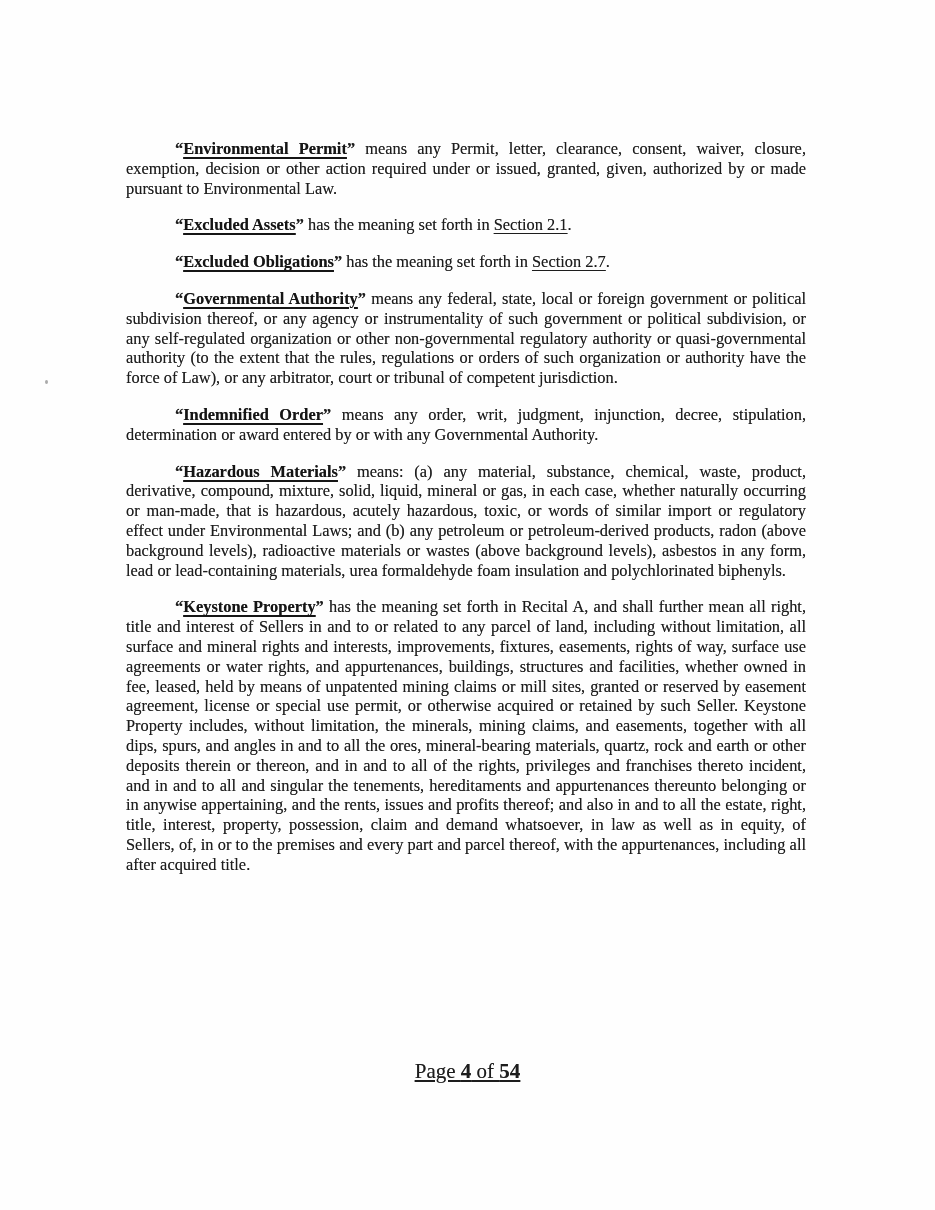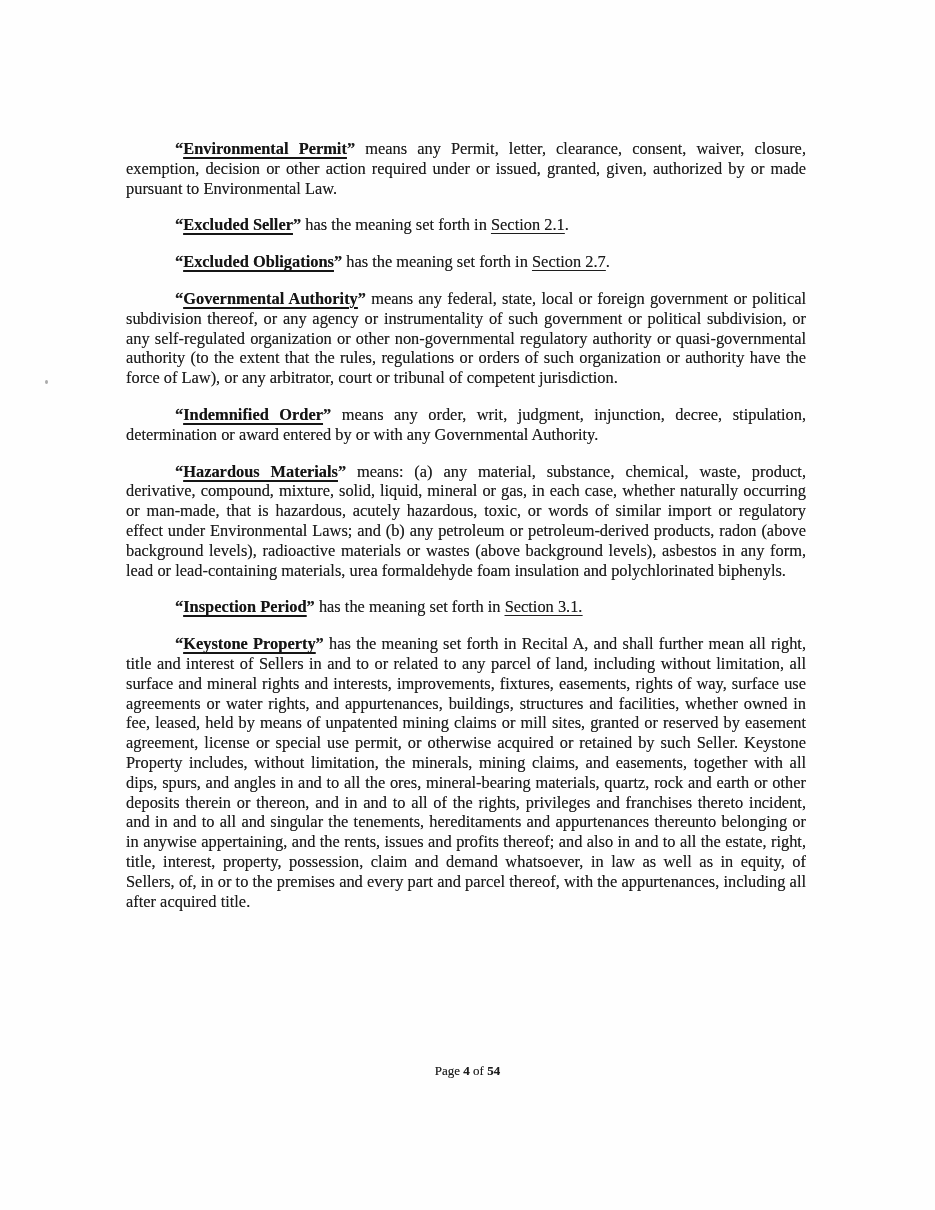--- a/index.html
+++ b/index.html
@@ -45,48 +45,48 @@
     text-decoration: underline;
     text-decoration-thickness: 1px;
     text-underline-offset: 2.5px;
   }
   .footer {
     position: absolute;
     top: 1062px;
     left: 0;
     width: 935px;
     text-align: center;
-    font-size: 13px;
+    font-size: 21px;
     line-height: 18px;
     color: #1d1d1d;
     text-shadow: 0 0 0.35px rgba(20,20,20,0.5);
+    text-decoration: underline;
   }
   .footer .bold { font-weight: 700; }
   .speck {
     position: absolute;
     left: 45px;
     top: 380px;
     width: 3px;
     height: 4px;
     border-radius: 50%;
     background: #9b9b9b;
     opacity: 0.85;
   }
 </style>
 </head>
 <body>
 
 <div class="page">
   <div class="content">
       <p class="para"><span class="quote">“</span><span class="term">Environmental Permit</span><span class="quote">”</span><span> means any Permit, letter, clearance, consent, waiver, closure, exemption, decision or other action required under or issued, granted, given, authorized by or made pursuant to Environmental Law.</span></p>
-      <p class="para"><span class="quote">“</span><span class="term">Excluded Seller</span><span class="quote">”</span><span> has the meaning set forth in </span><span class="section-ref">Section 2.1</span><span>.</span></p>
+      <p class="para"><span class="quote">“</span><span class="term">Excluded Assets</span><span class="quote">”</span><span> has the meaning set forth in </span><span class="section-ref">Section 2.1</span><span>.</span></p>
       <p class="para"><span class="quote">“</span><span class="term">Excluded Obligations</span><span class="quote">”</span><span> has the meaning set forth in </span><span class="section-ref">Section 2.7</span><span>.</span></p>
       <p class="para"><span class="quote">“</span><span class="term">Governmental Authority</span><span class="quote">”</span><span> means any federal, state, local or foreign government or political subdivision thereof, or any agency or instrumentality of such government or political subdivision, or any self-regulated organization or other non-governmental regulatory authority or quasi-governmental authority (to the extent that the rules, regulations or orders of such organization or authority have the force of Law), or any arbitrator, court or tribunal of competent jurisdiction.</span></p>
       <p class="para"><span class="quote">“</span><span class="term">Indemnified Order</span><span class="quote">”</span><span> means any order, writ, judgment, injunction, decree, stipulation, determination or award entered by or with any Governmental Authority.</span></p>
       <p class="para"><span class="quote">“</span><span class="term">Hazardous Materials</span><span class="quote">”</span><span> means: (a) any material, substance, chemical, waste, product, derivative, compound, mixture, solid, liquid, mineral or gas, in each case, whether naturally occurring or man-made, that is hazardous, acutely hazardous, toxic, or words of similar import or regulatory effect under Environmental Laws; and (b) any petroleum or petroleum-derived products, radon (above background levels), radioactive materials or wastes (above background levels), asbestos in any form, lead or lead-containing materials, urea formaldehyde foam insulation and polychlorinated biphenyls.</span></p>
-      <p class="para"><span class="quote">“</span><span class="term">Inspection Period</span><span class="quote">”</span><span> has the meaning set forth in </span><span class="section-ref">Section 3.1.</span></p>
       <p class="para"><span class="quote">“</span><span class="term">Keystone Property</span><span class="quote">”</span><span> has the meaning set forth in Recital A, and shall further mean all right, title and interest of Sellers in and to or related to any parcel of land, including without limitation, all surface and mineral rights and interests, improvements, fixtures, easements, rights of way, surface use agreements or water rights, and appurtenances, buildings, structures and facilities, whether owned in fee, leased, held by means of unpatented mining claims or mill sites, granted or reserved by easement agreement, license or special use permit, or otherwise acquired or retained by such Seller.  Keystone Property includes, without limitation, the minerals, mining claims, and easements, together with all dips, spurs, and angles in and to all the ores, mineral-bearing materials, quartz, rock and earth or other deposits therein or thereon, and in and to all of the rights, privileges and franchises thereto incident, and in and to all and singular the tenements, hereditaments and appurtenances thereunto belonging or in anywise appertaining, and the rents, issues and profits thereof; and also in and to all the estate, right, title, interest, property, possession, claim and demand whatsoever, in law as well as in equity, of Sellers, of, in or to the premises and every part and parcel thereof, with the appurtenances, including all after acquired title.</span></p>
     </div>
 
   <div class="speck"></div>
 
   <div class="footer"><span>Page </span><span class="bold">4</span><span> of </span><span class="bold">54</span></div>
 </div>
 
 </body></html>

